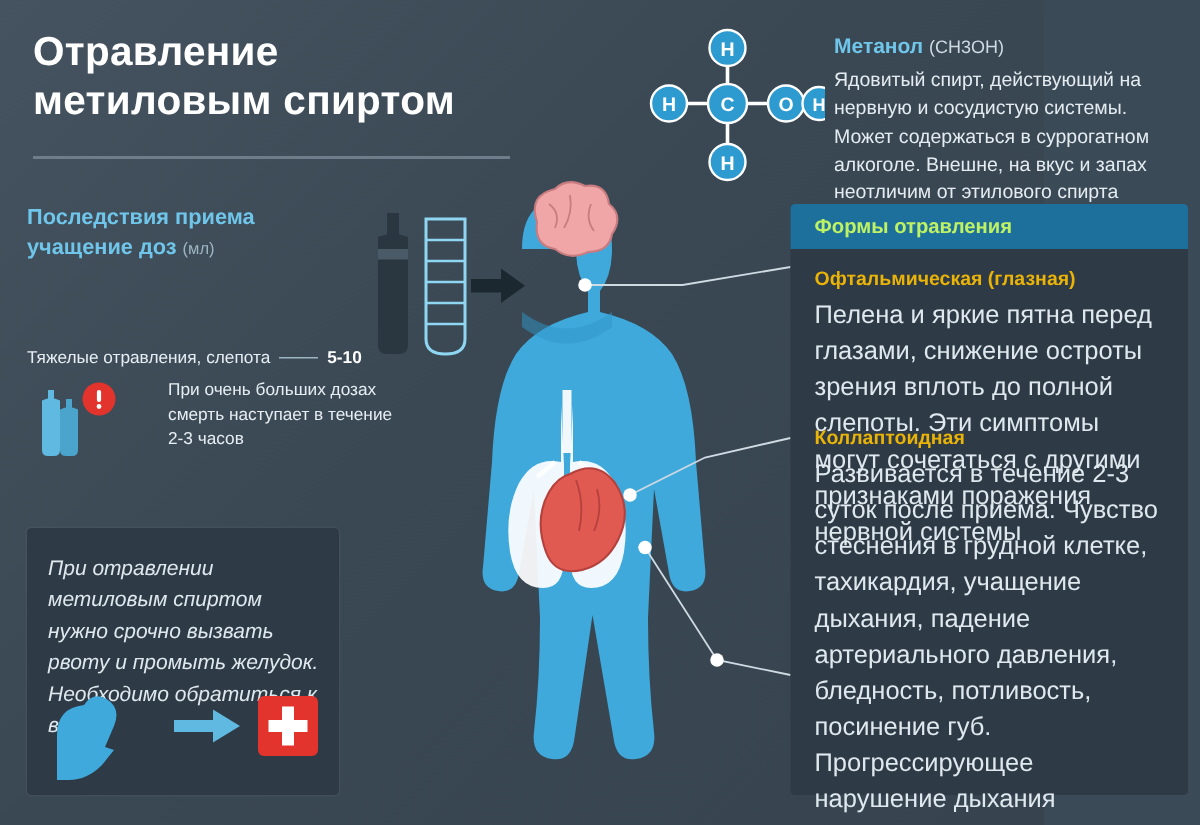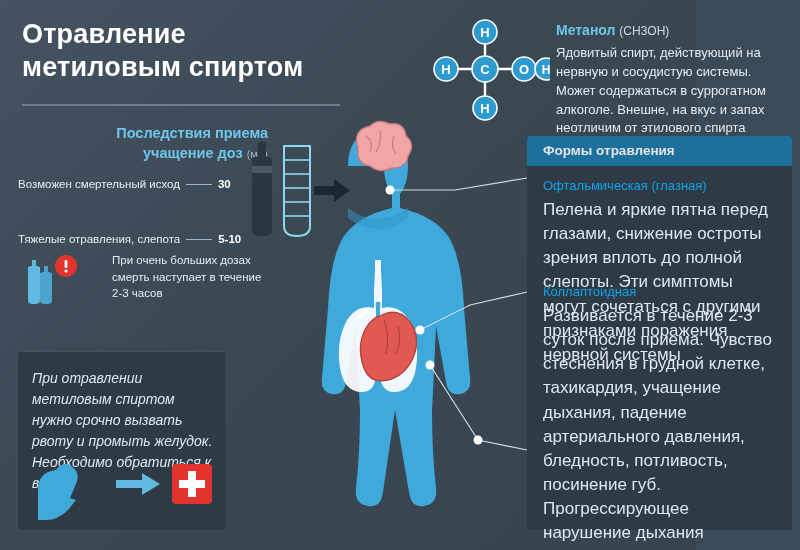--- a/index.html
+++ b/index.html
@@ -41,27 +41,26 @@
     top: 104px;
     width: 318px;
     height: 2px;
     background: #6d7d89;
   }
 
   
   .doses-head {
     position: absolute;
     left: 18px;
-    top: 124px;
+    top: 136px;
     width: 250px;
     font-size: 14.5px;
     font-weight: bold;
     line-height: 1.35;
     color: #6fc6ea;
-    text-align: right;
   }
   .doses-head .unit {
     color: #9fb4c2;
     font-weight: normal;
     font-size: 11px;
   }
   .dose-row {
     position: absolute;
     left: 18px;
     font-size: 11.5px;
@@ -180,32 +179,32 @@
     height: 30px;
     background: #1d6f9c;
     border-radius: 3px 3px 0 0;
   }
   .forms-header span {
     position: absolute;
     left: 16px;
     top: 7px;
     font-size: 13.5px;
     font-weight: bold;
-    color: #e5e5e5;
+    color: #bef264;
     text-align: right;
   }
   .form-item {
     position: absolute;
     left: 16px;
     width: 236px;
   }
   .form-item .ft {
     font-size: 13px;
-    font-weight: normal;
-    color: #0ea5e9;
+    font-weight: bold;
+    color: #eab308;
     margin-bottom: 5px;
   }
   .form-item .fd {
     font-size: 17px;
     line-height: 1.42;
     color: #dfe8ee;
   }
   #form-0 { top: 42px; }
   #form-1 { top: 148px; }
   #form-2 { top: 308px; }
@@ -243,23 +242,20 @@
 метиловым спиртом</div>
   </div>
   <div class="title-rule"></div>
 
   <div class="doses-head">
     <span>Последствия приема</span><br>
     <span>учащение доз</span>
     <span class="unit">(мл)</span>
   </div>
 
-  <div class="dose-row" id="dose-0">
-    <span>Возможен смертельный исход</span><span class="dash"></span><span class="val">30</span>
-  </div>
   <div class="dose-row" id="dose-1">
     <span>Тяжелые отравления, слепота</span><span class="dash"></span><span class="val">5-10</span>
   </div>
 
   <svg class="tube-art" viewBox="0 0 120 110">
 
     <g>
       <rect x="26" y="2" width="8" height="16" fill="#2a3640"></rect>
       <path d="M20 18 q10 -4 20 0 l0 72 q0 6 -6 6 l-8 0 q-6 0 -6 -6 z" fill="#2a3640"></path>
       <rect x="20" y="26" width="20" height="7" fill="#4a5a66"></rect>

